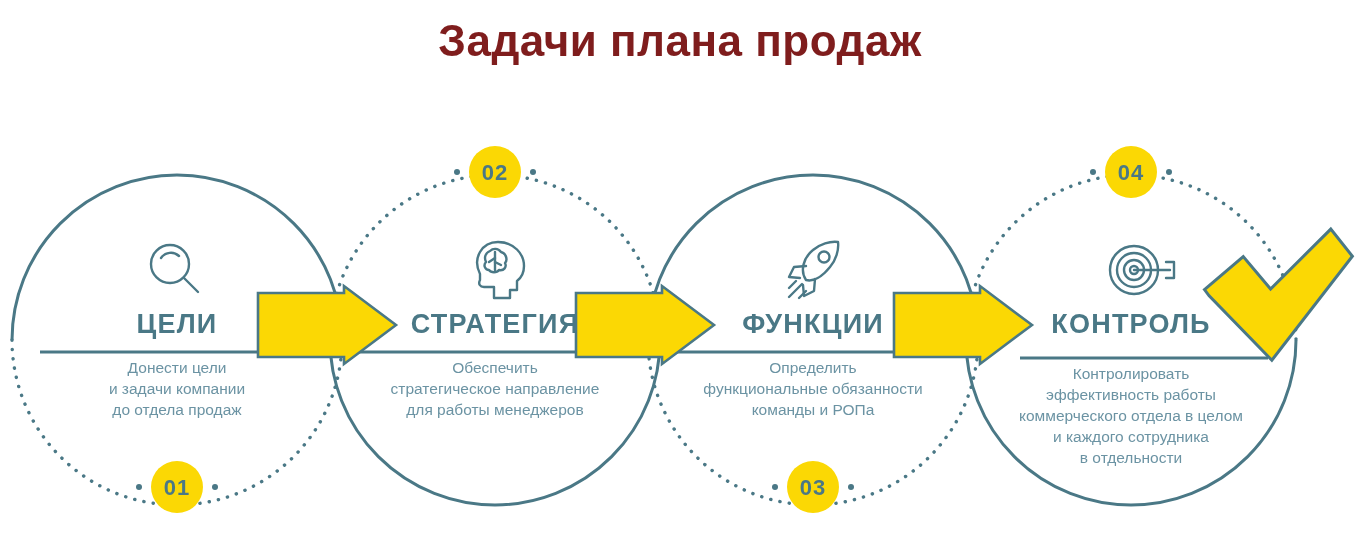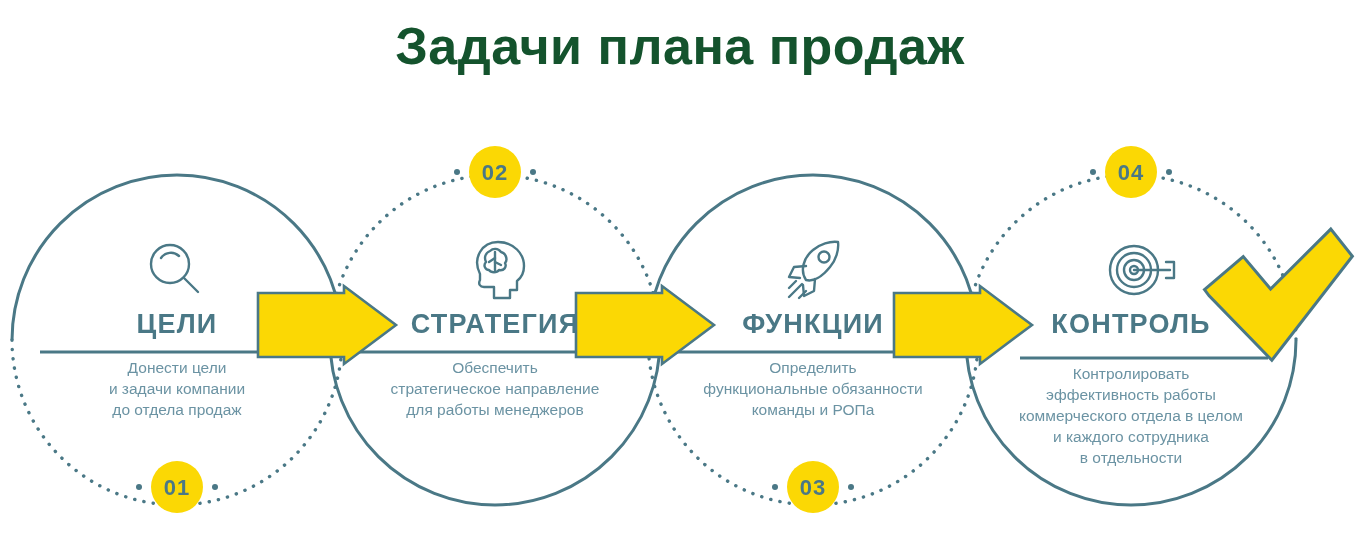--- a/index.html
+++ b/index.html
@@ -20,23 +20,23 @@
     top: 0;
     width: 1360px;
     height: 552px;
   }
   .page-title {
     position: absolute;
     top: 16px;
     left: 0;
     width: 1360px;
     text-align: center;
-    font-size: 52px;
+    font-size: 44px;
     font-weight: bold;
-    color: #14532d;
+    color: #7f1d1d;
     letter-spacing: 0.5px;
     font-family: "Liberation Sans", sans-serif;
   }
   .step-heading {
     font-family: "Liberation Sans", sans-serif;
     font-size: 27px;
     font-weight: bold;
     fill: #4a7886;
     letter-spacing: 1.2px;
   }

